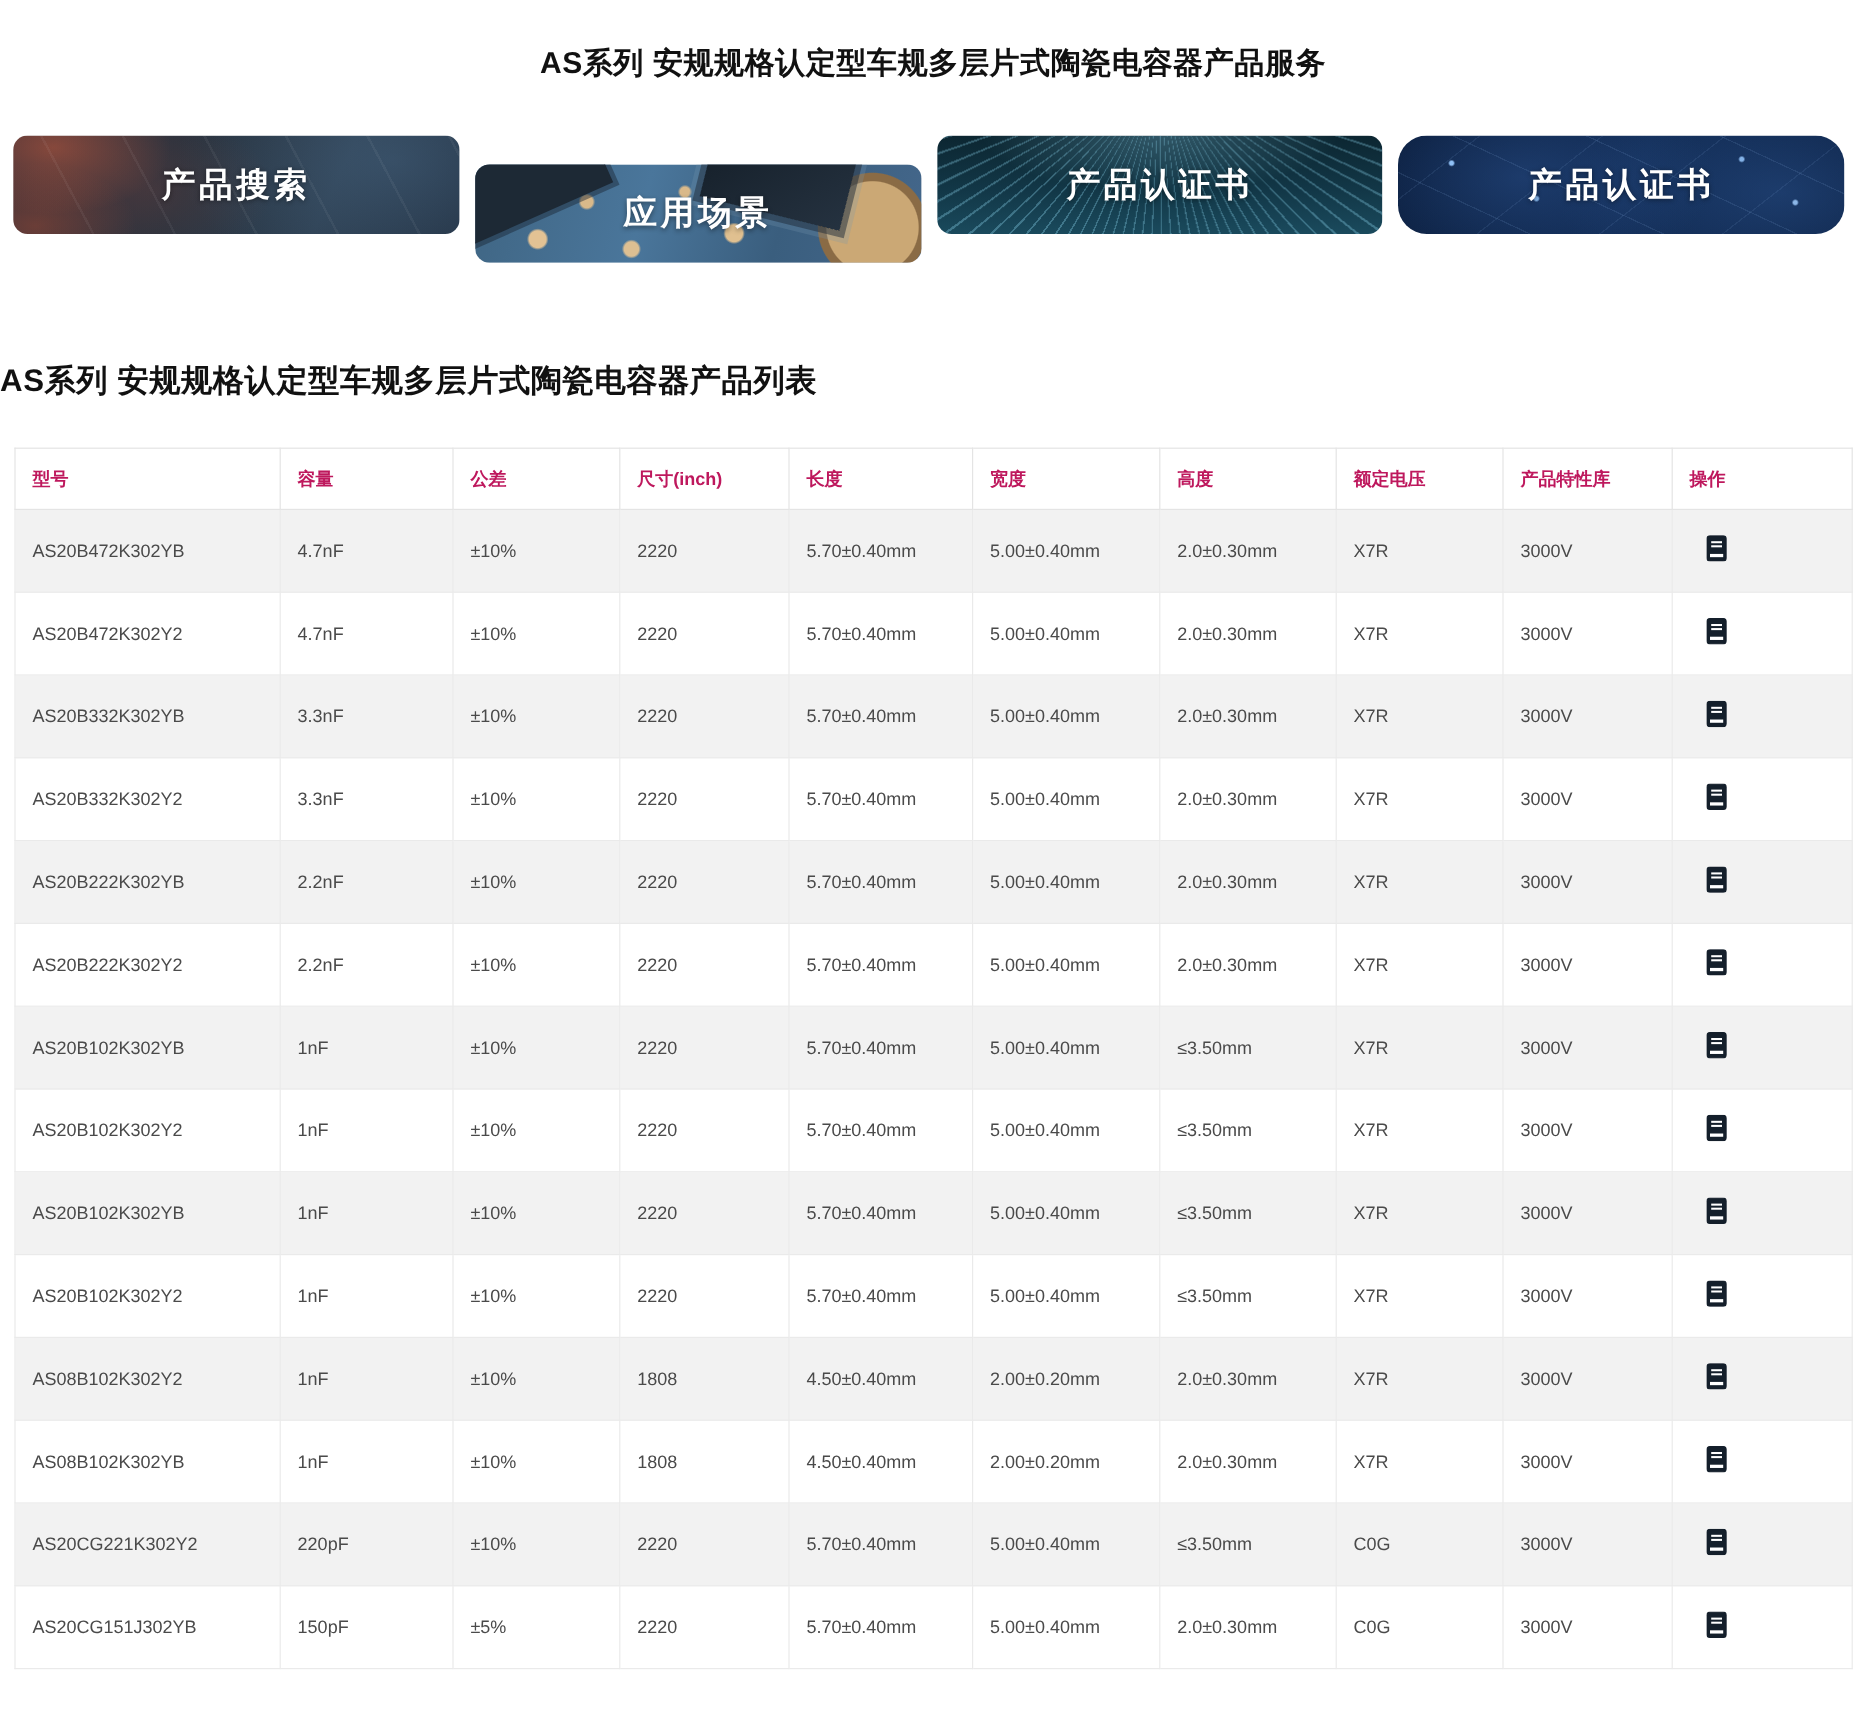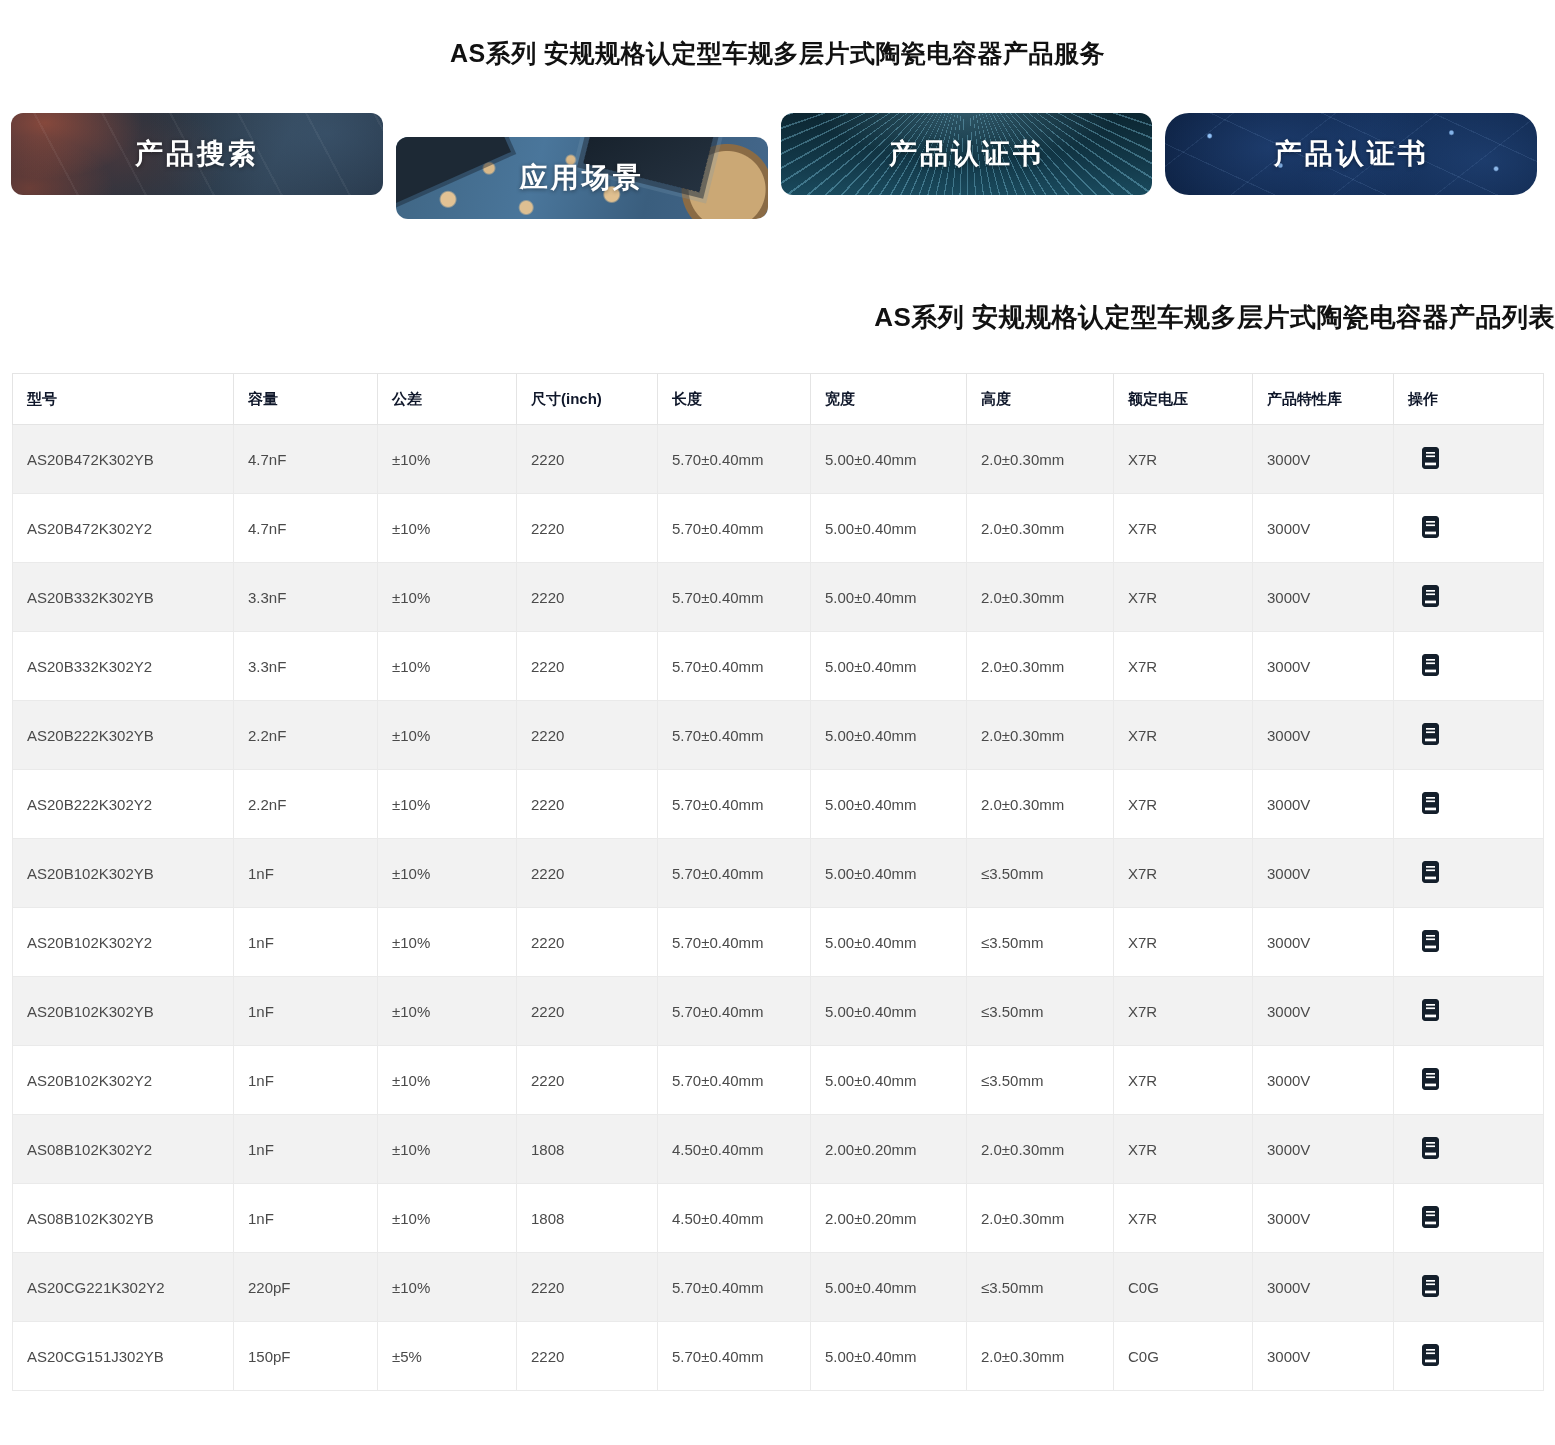--- a/index.html
+++ b/index.html
@@ -78,32 +78,32 @@
     border-radius: 24px;
   }
   .theme-certificate::after{
     content:"";position:absolute;inset:0;z-index:1;
     background:
       repeating-linear-gradient(25deg, transparent 0 46px, rgba(135,175,225,.13) 46px 47px),
       repeating-linear-gradient(-38deg, transparent 0 62px, rgba(135,175,225,.10) 62px 63px);
   }
   
   .section-title{
-    margin:83px 0 0 0;text-align:right;
+    margin:83px 0 0 0;text-align:left;
     font-size:26px;line-height:30px;font-weight:bold;color:#111;
     letter-spacing:.5px;
   }
   
   .product-table{
     margin:41px 12px 0 12px;width:1531px;
     border-collapse:collapse;table-layout:fixed;
   }
   .product-table th{
     height:50px;padding:0 14px;text-align:left;
-    font-size:15px;font-weight:bold;color:#0f172a;
+    font-size:15px;font-weight:bold;color:#be185d;
     background:#ffffff;border:1px solid #e4e4e4;
   }
   .product-table td{
     height:68px;padding:0 14px;text-align:left;vertical-align:middle;
     font-size:15px;color:#4a4a4a;
     background:#ffffff;border:1px solid #eaeaea;
   }
   .product-table tbody tr:nth-child(odd) td{background:#f2f2f2;}
   .col-model{width:221px}.col-capacity{width:144px}.col-tolerance{width:139px}
   .col-size{width:141px}.col-length{width:153px}.col-width{width:156px}

